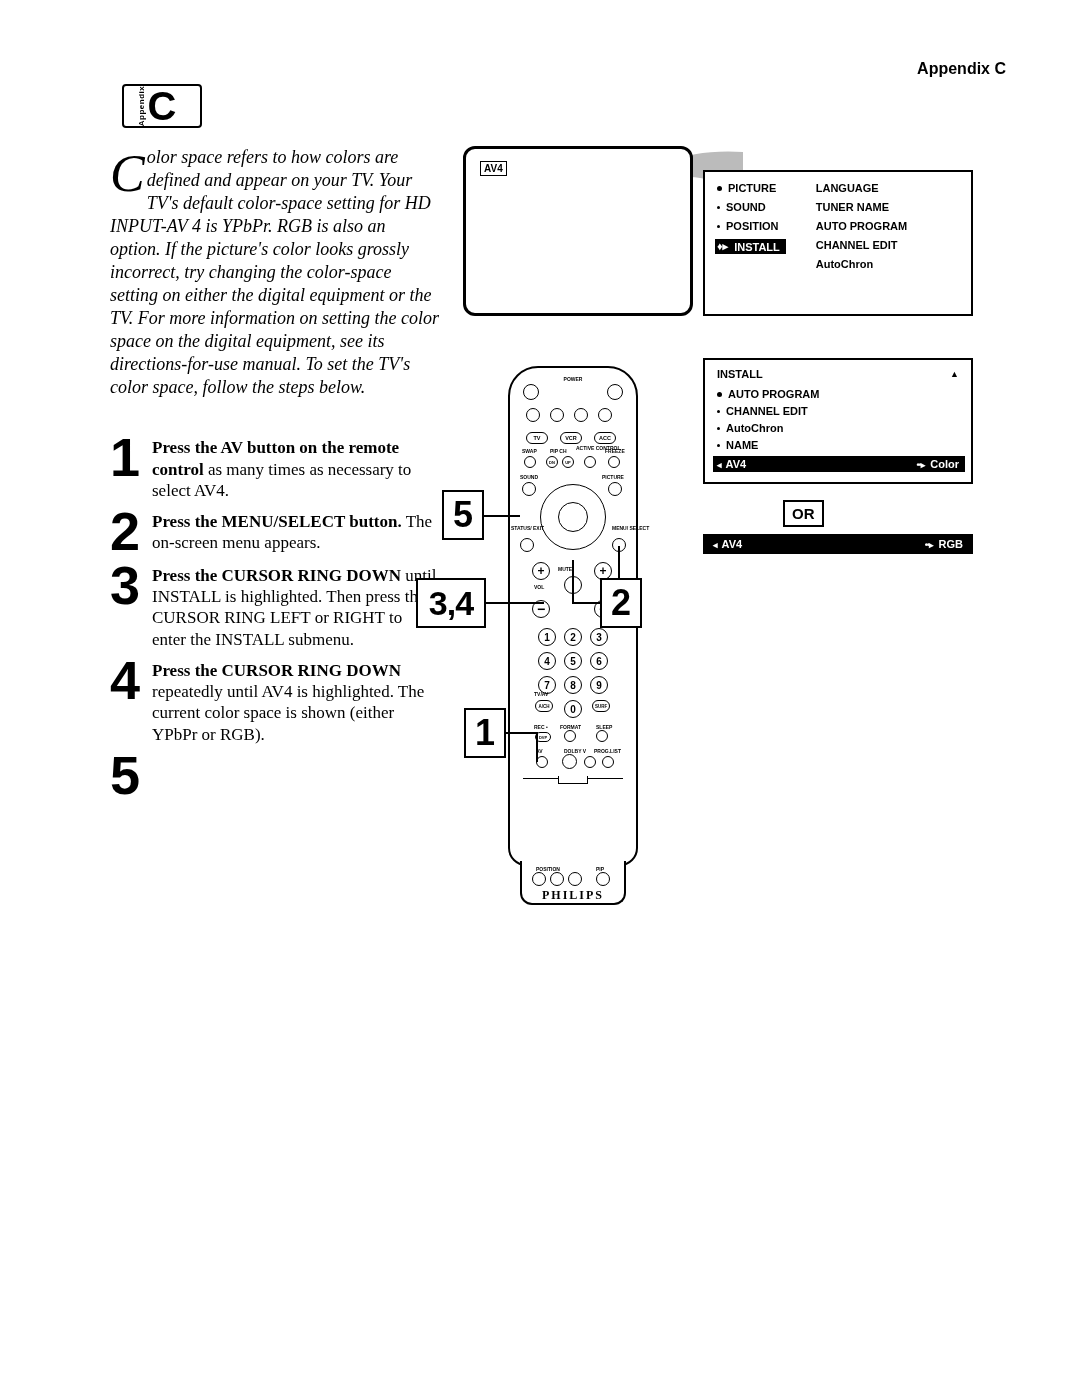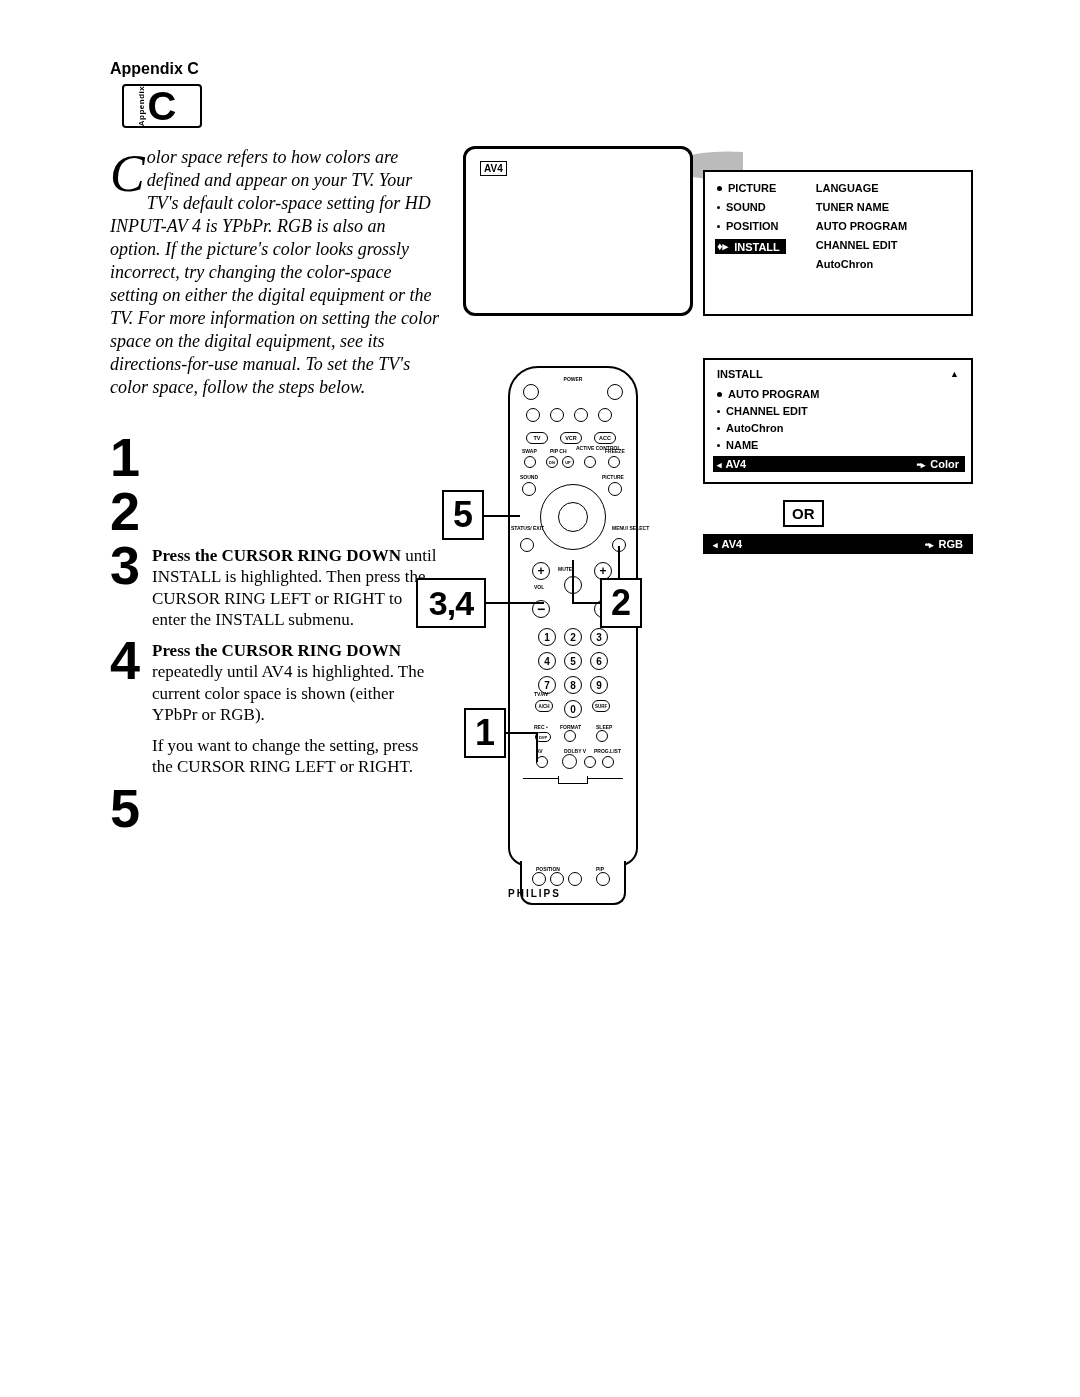--- a/index.html
+++ b/index.html
@@ -13,26 +13,26 @@
     color: #000;
     position: relative;
   }
   .page {
     position: relative;
     width: 1080px;
     height: 1397px;
     padding: 60px 70px 40px 110px;
   }
   .header-label {
-    text-align: left;
+    text-align: right;
     font-family: Arial, Helvetica, sans-serif;
     font-weight: bold;
     font-size: 16px;
     margin-bottom: 6px;
-    margin-right: 12px;
+    margin-right: 4px;
   }
   .title-row {
     display: flex;
     align-items: stretch;
     height: 44px;
   }
   .black-bar {
     flex: 1;
     background: #000;
     color: #fff;
@@ -254,23 +254,24 @@
     left:12px; top:495px;
     width:106px; height:44px;
     border:2.5px solid #000;
     border-top:none;
     border-radius: 0 0 12px 12px;
     background:#fff;
   }
   .remote-brand {
     position:absolute; left:0; width:100%;
     top: 522px;
-    font-family: Liberation Sans, sans-serif;
+    text-align:center;
+    font-family: Liberation Serif, serif;
     font-weight:900;
-    font-size:10px;
+    font-size:12px;
     letter-spacing:2px;
   }
   .rbtn {
     position:absolute;
     border:1.5px solid #000;
     border-radius:50%;
     background:#fff;
   }
   .rlabel {
     position:absolute;
@@ -314,32 +315,33 @@
 
   <div class="content">
     <div class="left-col">
       <div class="intro">
         <span class="dropcap">C</span><span>olor space refers to how colors are defined and appear on your TV. Your TV's default color-space setting for HD INPUT-AV 4 is YPbPr. RGB is also an option. If the picture's color looks grossly incorrect, try changing the color-space setting on either the digital equipment or the TV. For more information on setting the color space on the digital equipment, see its directions-for-use manual. To set the TV's color space, follow the steps below.</span>
       </div>
 
       <div class="steps">
         <div class="step">
           <div class="num">1</div>
+          <div class="body"><b>Press the AV button on the remote control</b><span> as many times as necessary to select AV4.</span></div>
         </div>
         <div class="step">
           <div class="num">2</div>
+          <div class="body"><b>Press the MENU/SELECT button.</b><span> The on-screen menu appears.</span></div>
         </div>
         <div class="step">
           <div class="num">3</div>
           <div class="body"><b>Press the CURSOR RING DOWN</b><span> until INSTALL is highlighted. Then press the CURSOR RING LEFT or RIGHT to enter the INSTALL submenu.</span></div>
         </div>
         <div class="step">
           <div class="num">4</div>
           <div class="body"><b>Press the CURSOR RING DOWN</b><span> repeatedly until AV4 is highlighted. The current color space is shown (either YPbPr or RGB).</span>
-            <span class="follow">If you want to change the setting, press the CURSOR RING LEFT or RIGHT.</span>
           </div>
         </div>
         <div class="step">
           <div class="num">5</div>
         </div>
       </div>
     </div>
 
     <div class="right-col">
 

